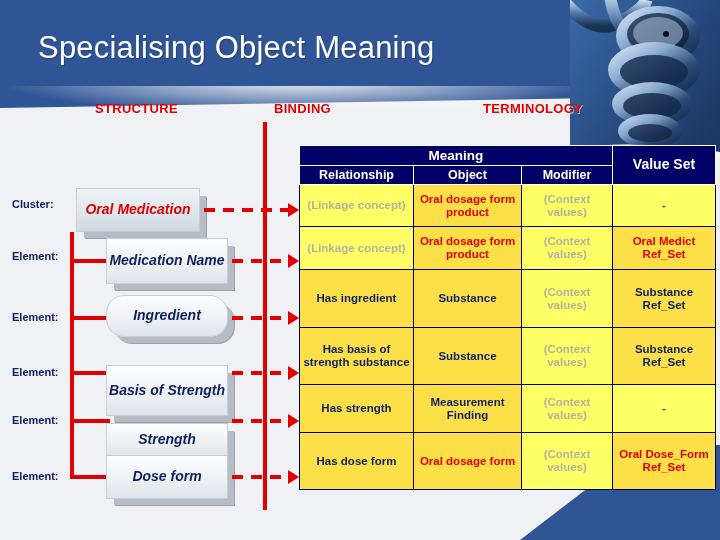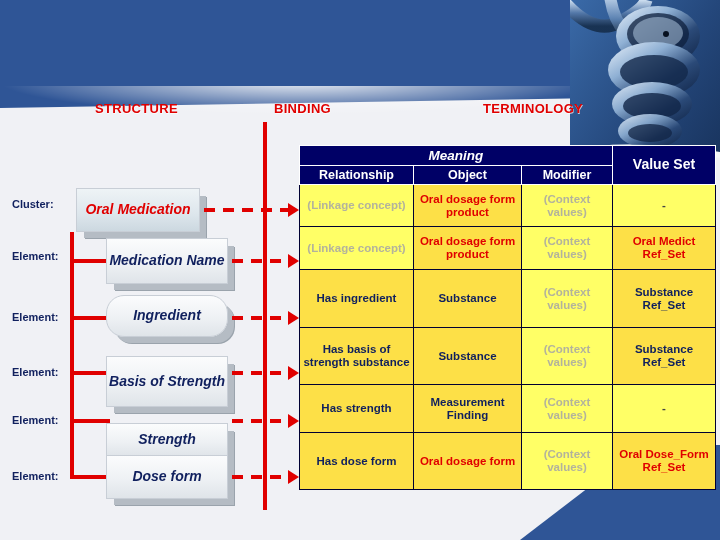--- a/index.html
+++ b/index.html
@@ -162,21 +162,21 @@
     font-size: 11.5px;
     font-weight: bold;
     line-height: 1.12;
   }
   #table th {
     background: #000066;
     color: #ffffff;
     font-size: 12.5px;
     border-color: #ffffff;
   }
-  #table th.meaning { font-size: 13.5px; font-style: italic; }
+  #table th.meaning { font-size: 13.5px; }
   #table th.valueset {
     font-size: 14px;
     border-left-color: #ffffff;
   }
   td.yellow  { background: #ffff66; }
   td.purple  { background: #fde047; }
   .t-grey  { color: #b3b39c; }
   .t-navy  { color: #10205e; }
   .t-red   { color: #e00000; }
   .t-dash  { color: #444444; font-weight: bold; }
@@ -233,20 +233,21 @@
       <ellipse cx="82" cy="104" rx="40" ry="22" fill="url(#gmetal)" opacity="0.95"></ellipse>
       <ellipse cx="82" cy="106" rx="29" ry="13" fill="#122647" opacity="0.8"></ellipse>
       <ellipse cx="80" cy="131" rx="32" ry="17" fill="url(#gmetal)" opacity="0.9"></ellipse>
       <ellipse cx="80" cy="133" rx="22" ry="9" fill="#112444" opacity="0.75"></ellipse>
       <path d="M0 150 Q 55 138 150 152 L150 158 Q 55 145 0 157 Z" fill="#ffffff" opacity="0.35"></path>
     </svg>
   </div>
 
   <div class="corner-wedge"></div>
 
+  <div class="title">Specialising Object Meaning</div>
 
   <div class="caption" id="cap-structure">STRUCTURE</div>
   <div class="caption" id="cap-binding">BINDING</div>
   <div class="caption" id="cap-terminology">TERMINOLOGY</div>
 
   <div class="binding-axis"></div>
 
   <div class="tree-spine"></div>
 
   <div id="structure-layer">
@@ -259,21 +260,21 @@
       <div class="box" style="left: 106px; top: 238px; width: 122px; height: 46px;">Medication Name</div>
       <div class="arrow" style="left: 232px; top: 259px; width: 60px;"></div>
       <div class="arrow-head" style="left: 288px; top: 254px;"></div>
       <div class="rowlabel" style="left: 12px; top: 311px;">Element:</div>
       <div class="tree-branch" style="top: 316px;"></div>
       <div class="box" style="left: 106px; top: 295px; width: 122px; height: 42px; border-radius: 18px;">Ingredient</div>
       <div class="arrow" style="left: 232px; top: 316px; width: 60px;"></div>
       <div class="arrow-head" style="left: 288px; top: 311px;"></div>
       <div class="rowlabel" style="left: 12px; top: 366px;">Element:</div>
       <div class="tree-branch" style="top: 371px;"></div>
-      <div class="box" style="left: 106px; top: 356px; width: 122px; height: 51px;">Basis of Strength</div>
+      <div class="box" style="left: 106px; top: 365px; width: 122px; height: 51px;">Basis of Strength</div>
       <div class="arrow" style="left: 232px; top: 371px; width: 60px;"></div>
       <div class="arrow-head" style="left: 288px; top: 366px;"></div>
       <div class="rowlabel" style="left: 12px; top: 414px;">Element:</div>
       <div class="tree-branch" style="top: 419px;"></div>
       <div class="box" style="left: 106px; top: 423px; width: 122px; height: 34px;">Strength</div>
       <div class="arrow" style="left: 232px; top: 419px; width: 60px;"></div>
       <div class="arrow-head" style="left: 288px; top: 414px;"></div>
       <div class="rowlabel" style="left: 12px; top: 470px;">Element:</div>
       <div class="tree-branch" style="top: 475px;"></div>
       <div class="box" style="left: 106px; top: 455px; width: 122px; height: 44px;">Dose form</div>

